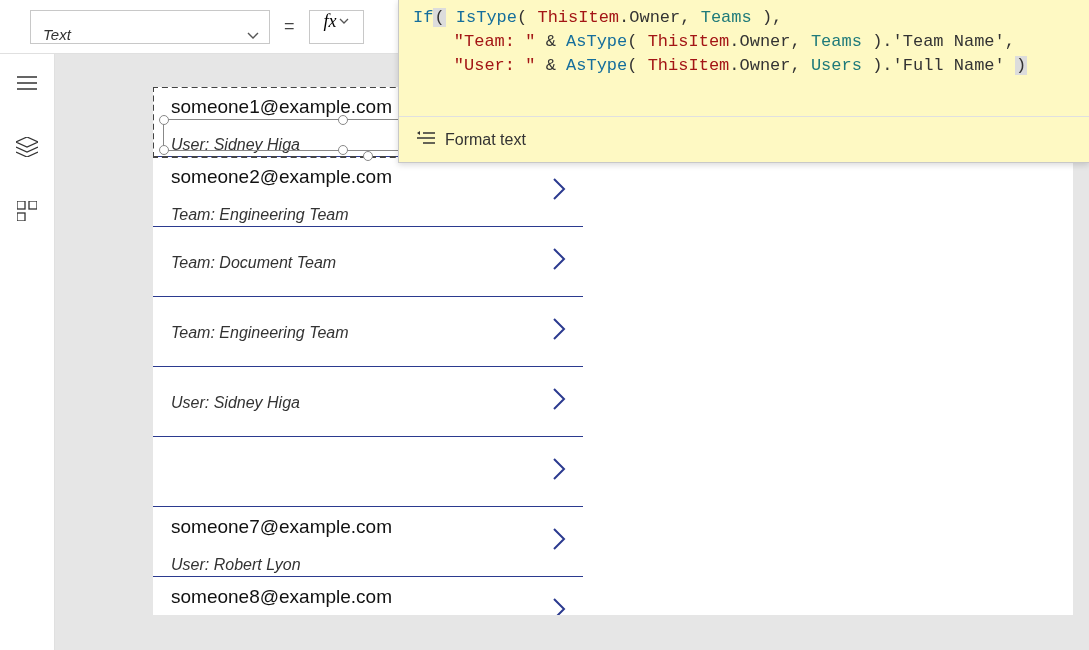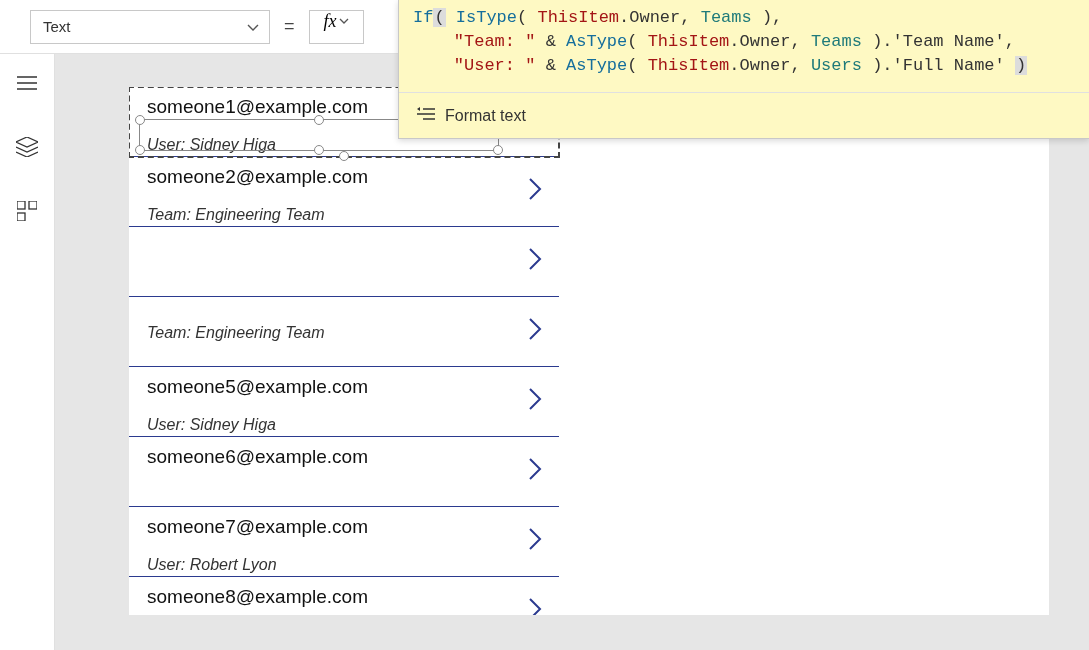--- a/index.html
+++ b/index.html
@@ -2,32 +2,32 @@
 <html><head>
 <meta charset="utf-8">
 <style>
   html,body{margin:0;padding:0;width:1089px;height:650px;font-family:"Segoe UI",Arial,sans-serif;background:#e6e6e6;overflow:hidden;}
   *{box-sizing:border-box;}
   
   .rail{position:absolute;left:0;top:0;width:55px;height:100%;background:#fff;border-right:1px solid #e0e0e0;padding-top:72px;display:flex;flex-direction:column;align-items:center;gap:42px;}
   .rail-icon{width:22px;height:22px;display:flex;align-items:center;justify-content:center;color:#333;}
   
   .topbar{position:absolute;left:0;top:0;right:0;height:54px;background:#fff;border-bottom:1px solid #e0e0e0;display:flex;align-items:center;padding-left:30px;}
-  .prop-select{width:240px;height:34px;border:1px solid #c8c8c8;background:#fff;display:flex;align-items:center;justify-content:space-between;padding:0 10px 0 12px;font-size:15px;color:#333;}
+  .prop-select{width:240px;height:34px;border:1px solid #c8c8c8;background:#fff;display:flex;align-items:flex-end;justify-content:space-between;padding:0 10px 0 12px;font-size:15px;color:#333;font-style:italic;}
   .eq{margin:0 14px;font-size:18px;color:#444;}
   .fxbox{width:55px;height:34px;border:1px solid #c8c8c8;background:#fff;display:flex;align-items:flex-start;justify-content:center;gap:2px;}
   .fx{font-style:italic;font-family:"Times New Roman",serif;font-size:18px;}
   
   .formula-panel{position:absolute;left:398px;right:0;top:0;background:#fef9c3;border-left:1px solid #c8c8c8;border-bottom:1px solid #c8c8c8;box-shadow:0 2px 6px rgba(0,0,0,0.15);z-index:30;}
   .formula-code{padding:6px 14px 14px 14px;font-family:Consolas,"Courier New",monospace;font-size:17px;line-height:24px;white-space:pre;color:#333;}
   .tk-fn{color:#156e9c;} .tk-kw{color:#a31515;} .tk-id{color:#1f7a7a;} .tk-str{color:#a31515;} .tk-par{background:#dcdcdc;padding:0 1px;}
-  .formula-tools{height:46px;border-top:1px solid #e0e0e0;display:flex;align-items:center;padding:0 18px;gap:34px;font-size:16px;color:#333;}
+  .formula-tools{height:46px;border-top:1px solid #e0e0e0;display:flex;align-items:center;padding:0 18px;gap:34px;font-size:16px;color:#333;margin-top:24px;}
   .ft-item{display:flex;align-items:center;gap:10px;cursor:pointer;}
   
-  .canvas{position:absolute;left:55px;top:54px;right:0;bottom:0;background:#e6e6e6;display:flex;justify-content:center;padding:33px 16px 0 50px;}
+  .canvas{position:absolute;left:55px;top:54px;right:0;bottom:0;background:#e6e6e6;display:flex;justify-content:flex-end;padding:33px 16px 0 50px;}
   .app-frame{width:920px;height:528px;background:#fff;position:relative;overflow:hidden;}
   
   .gallery{position:absolute;left:0;top:0;width:430px;height:100%;}
   .g-item{height:70px;border-bottom:1px solid #2b3a8f;padding:9px 16px 0 18px;display:flex;align-items:flex-start;justify-content:space-between;}
   .g-texts{display:flex;flex-direction:column;}
   .g-title{font-size:19px;color:#111;font-weight:400;}
   .g-sub{font-size:16px;color:#333;margin-top:18px;font-style:italic;}
   .g-arrow{margin-top:10px;color:#2b3a8f;}
   .g-item.selected{outline:none;}
   
@@ -116,45 +116,44 @@
           <div class="g-texts">
             <div class="g-title">someone2@example.com</div>
             <div class="g-sub">Team: Engineering Team</div>
           </div>
           <div class="g-arrow"><svg width="16" height="26" viewBox="0 0 16 26">
               <path d="M3 3 L13 13 L3 23" fill="none" stroke="#2b3a8f" stroke-width="2"></path>
             </svg></div>
         </div>
         <div class="g-item">
           <div class="g-texts">
+            <div class="g-sub">Team: Document Team</div>
           </div>
           <div class="g-arrow"><svg width="16" height="26" viewBox="0 0 16 26">
               <path d="M3 3 L13 13 L3 23" fill="none" stroke="#2b3a8f" stroke-width="2"></path>
             </svg></div>
         </div>
         <div class="g-item">
           <div class="g-texts">
             <div class="g-sub">Team: Engineering Team</div>
           </div>
           <div class="g-arrow"><svg width="16" height="26" viewBox="0 0 16 26">
               <path d="M3 3 L13 13 L3 23" fill="none" stroke="#2b3a8f" stroke-width="2"></path>
             </svg></div>
         </div>
         <div class="g-item">
           <div class="g-texts">
-            <div class="g-title">someone5@example.com</div>
             <div class="g-sub">User: Sidney Higa</div>
           </div>
           <div class="g-arrow"><svg width="16" height="26" viewBox="0 0 16 26">
               <path d="M3 3 L13 13 L3 23" fill="none" stroke="#2b3a8f" stroke-width="2"></path>
             </svg></div>
         </div>
         <div class="g-item">
           <div class="g-texts">
-            <div class="g-title">someone6@example.com</div>
           </div>
           <div class="g-arrow"><svg width="16" height="26" viewBox="0 0 16 26">
               <path d="M3 3 L13 13 L3 23" fill="none" stroke="#2b3a8f" stroke-width="2"></path>
             </svg></div>
         </div>
         <div class="g-item">
           <div class="g-texts">
             <div class="g-title">someone7@example.com</div>
             <div class="g-sub">User: Robert Lyon</div>
           </div>

